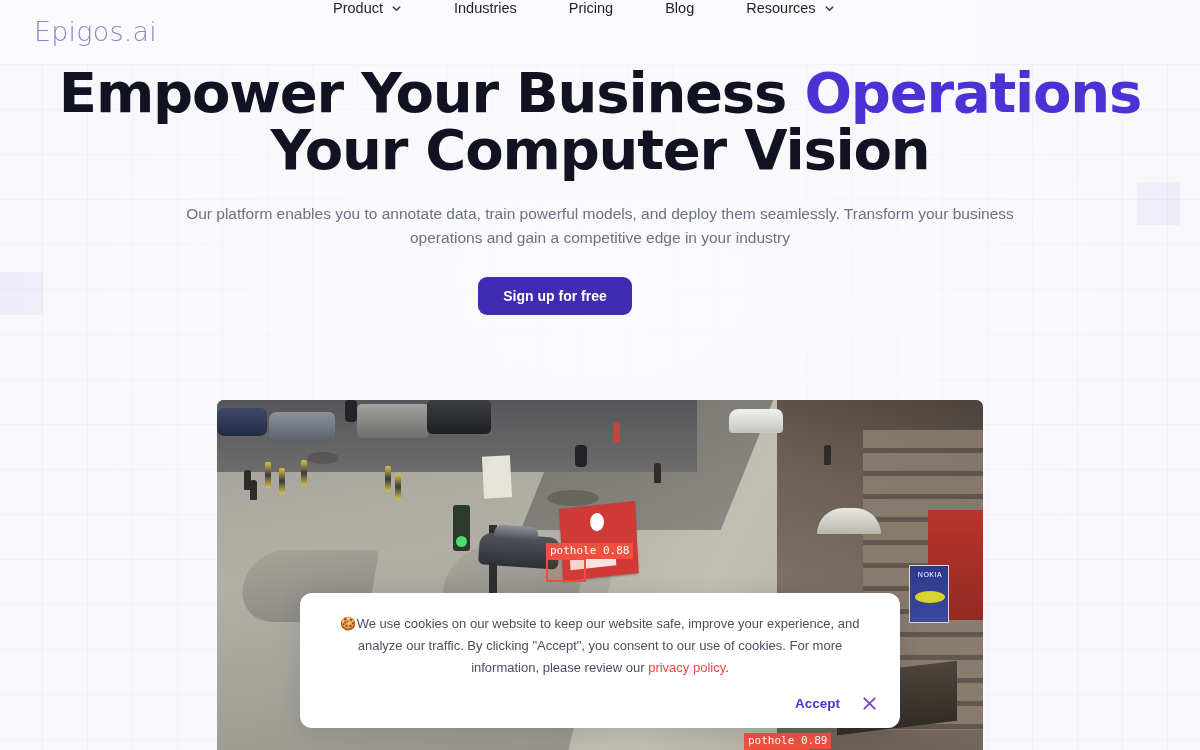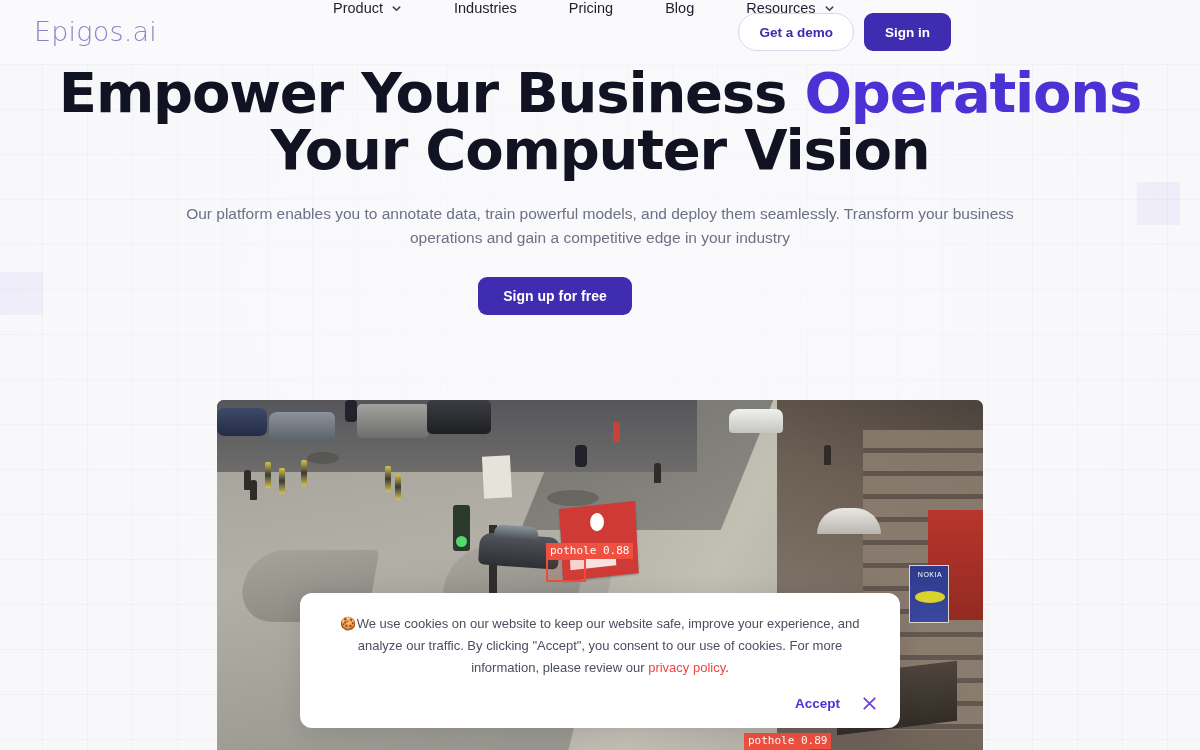--- a/index.html
+++ b/index.html
@@ -416,24 +416,20 @@
       <div class="nav-item">
         <span>Resources</span>
         <span class="chev">
           <svg viewBox="0 0 12 12" width="11" height="11" fill="none" stroke="currentColor" stroke-width="1.6" stroke-linecap="round" stroke-linejoin="round">
               <path d="M2.5 4.5 L6 8 L9.5 4.5"></path>
             </svg>
         </span>
       </div>
     </div>
 
-    <div class="header-actions">
-      <div class="btn-demo">Get a demo</div>
-      <div class="btn-signin">Sign in</div>
-    </div>
   </div>
 
   <div class="hero">
     <h1 class="headline">
       <span>Empower Your Business </span><span class="accent">Operations</span><br>
       <span>Your Computer Vision</span>
     </h1>
     <p class="subhead">Our platform enables you to annotate data, train powerful models, and deploy them seamlessly. Transform your business operations and gain a competitive edge in your industry</p>
     <div class="cta-wrap">
       <button class="btn-cta">Sign up for free</button>

